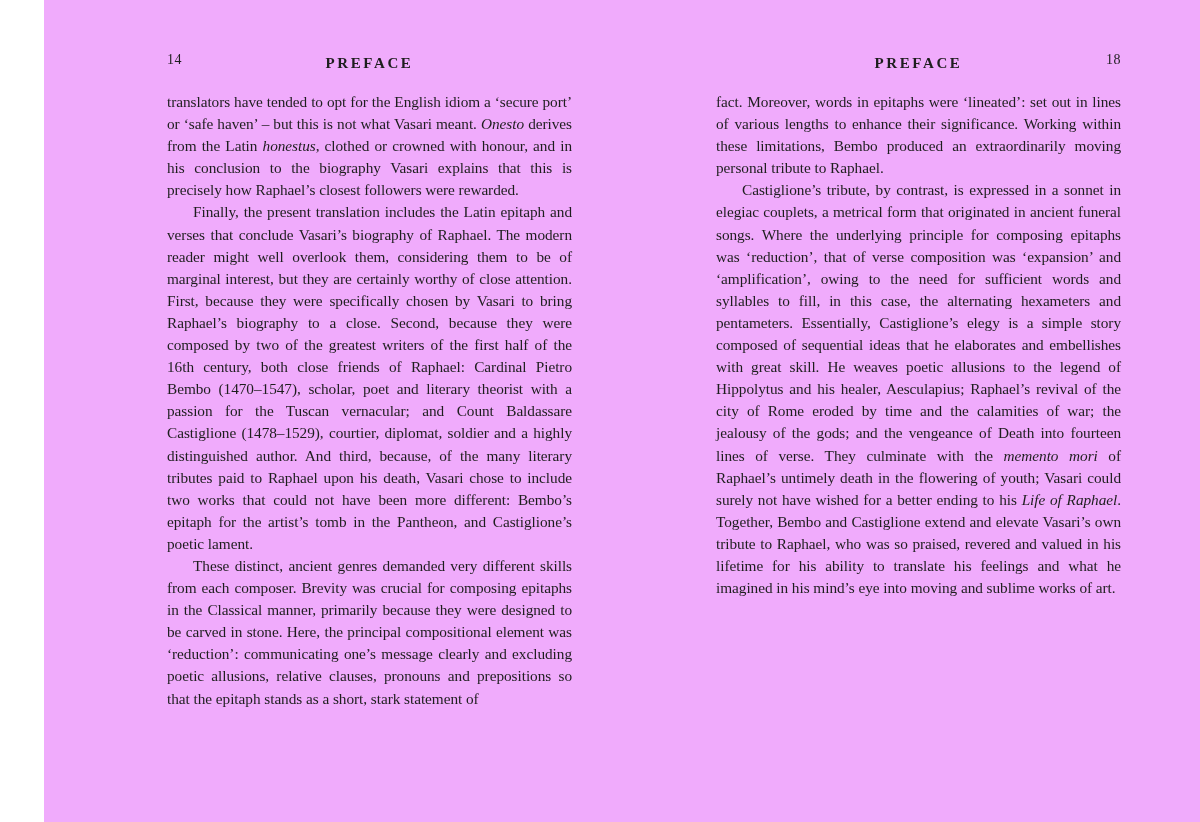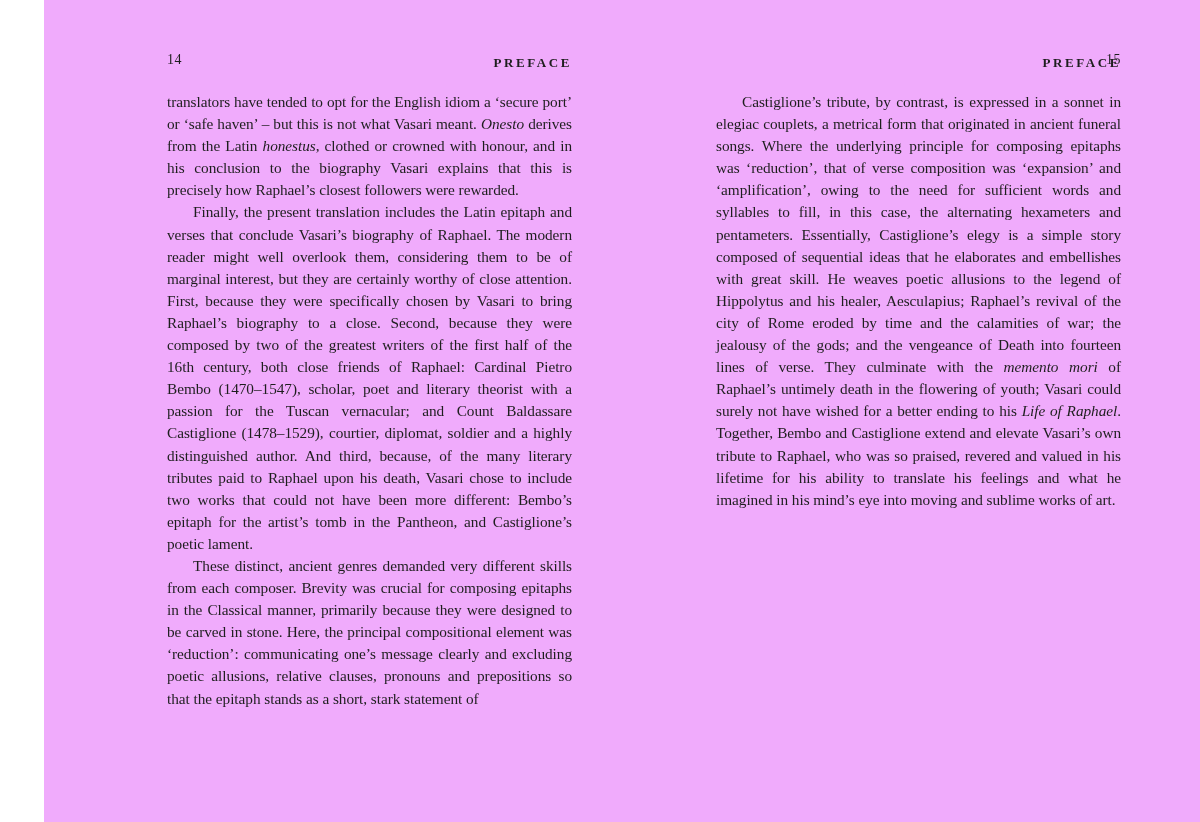--- a/index.html
+++ b/index.html
@@ -23,22 +23,22 @@
     font-size: 14px;
     letter-spacing: 0.5px;
     color: #1e1e1e;
   }
   .folio-left { left: 123px; }
   .folio-right { left: 672px; width: 405px; text-align: right; }
   .running-head {
     position: absolute;
     top: 55px;
     width: 405px;
-    text-align: right;
-    font-size: 13px;
+    text-align: center;
+    font-size: 15px;
     font-weight: bold;
     letter-spacing: 2.6px;
     color: #1e1e1e;
   }
   .head-left { left: 123px; }
   .head-right { left: 672px; }
   .text-block {
     position: absolute;
     top: 91px;
     width: 405px;
@@ -64,19 +64,20 @@
     <span class="running-head head-left">PREFACE</span>
     <div class="text-block text-block-left">
         <p class="para"><span>translators have tended to opt for the English idiom a ‘secure port’ or ‘safe haven’ – but this is not what Vasari meant. </span><em>Onesto</em><span> derives from the Latin </span><em>honestus</em><span>, clothed or crowned with honour, and in his conclusion to the biography Vasari explains that this is precisely how Raphael’s closest followers were rewarded.</span></p>
         <p class="para indent"><span>Finally, the present translation includes the Latin epitaph and verses that conclude Vasari’s biography of Raphael. The modern reader might well overlook them, considering them to be of marginal interest, but they are certainly worthy of close attention. First, because they were specifically chosen by Vasari to bring Raphael’s biography to a close. Second, because they were composed by two of the greatest writers of the first half of the 16th century, both close friends of Raphael: Cardinal Pietro Bembo (1470–1547), scholar, poet and literary theorist with a passion for the Tuscan vernacular; and Count Baldassare Castiglione (1478–1529), courtier, diplomat, soldier and a highly distinguished author. And third, because, of the many literary tributes paid to Raphael upon his death, Vasari chose to include two works that could not have been more different: Bembo’s epitaph for the artist’s tomb in the Pantheon, and Castiglione’s poetic lament.</span></p>
         <p class="para indent"><span>These distinct, ancient genres demanded very different skills from each composer. Brevity was crucial for composing epitaphs in the Classical manner, primarily because they were designed to be carved in stone. Here, the principal compositional element was ‘reduction’: communicating one’s message clearly and excluding poetic allusions, relative clauses, pronouns and prepositions so that the epitaph stands as a short, stark statement of</span></p>
       </div>
   </section>
 
   <section>
     <span class="running-head head-right">PREFACE</span>
-    <span class="folio folio-right">15</span>
+    <span class="folio folio-right">18</span>
     <div class="text-block text-block-right">
+        <p class="para"><span>fact. Moreover, words in epitaphs were ‘lineated’: set out in lines of various lengths to enhance their significance. Working within these limitations, Bembo produced an extraordinarily moving personal tribute to Raphael.</span></p>
         <p class="para indent"><span>Castiglione’s tribute, by contrast, is expressed in a sonnet in elegiac couplets, a metrical form that originated in ancient funeral songs. Where the underlying principle for composing epitaphs was ‘reduction’, that of verse composition was ‘expansion’ and ‘amplification’, owing to the need for sufficient words and syllables to fill, in this case, the alternating hexameters and pentameters. Essentially, Castiglione’s elegy is a simple story composed of sequential ideas that he elaborates and embellishes with great skill. He weaves poetic allusions to the legend of Hippolytus and his healer, Aesculapius; Raphael’s revival of the city of Rome eroded by time and the calamities of war; the jealousy of the gods; and the vengeance of Death into fourteen lines of verse. They culminate with the </span><em>memento mori</em><span> of Raphael’s untimely death in the flowering of youth; Vasari could surely not have wished for a better ending to his </span><em>Life of Raphael</em><span>. Together, Bembo and Castiglione extend and elevate Vasari’s own tribute to Raphael, who was so praised, revered and valued in his lifetime for his ability to translate his feelings and what he imagined in his mind’s eye into moving and sublime works of art.</span></p>
       </div>
   </section>
 
 </div>
 
 </body></html>

